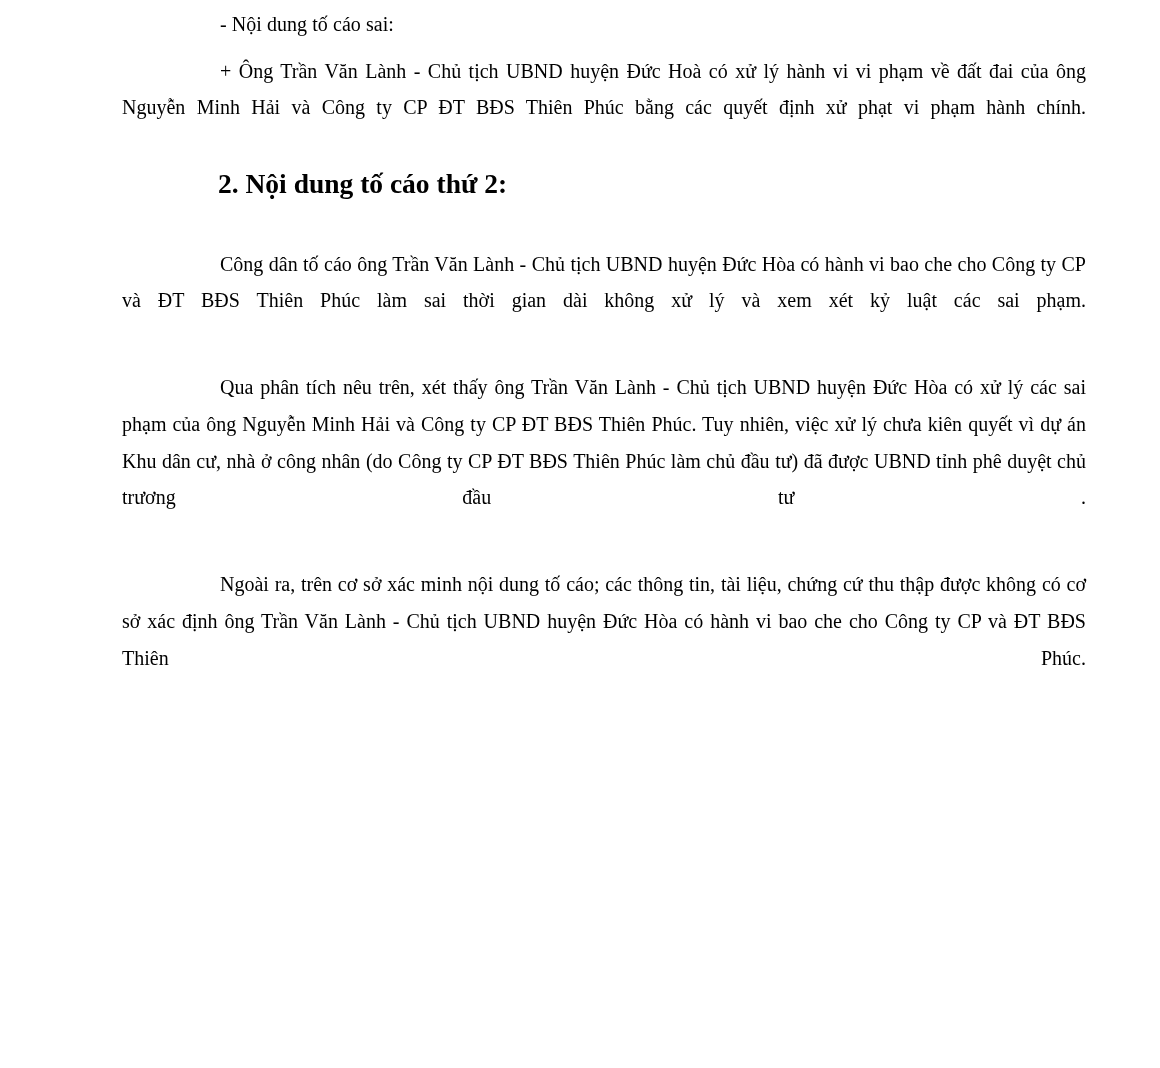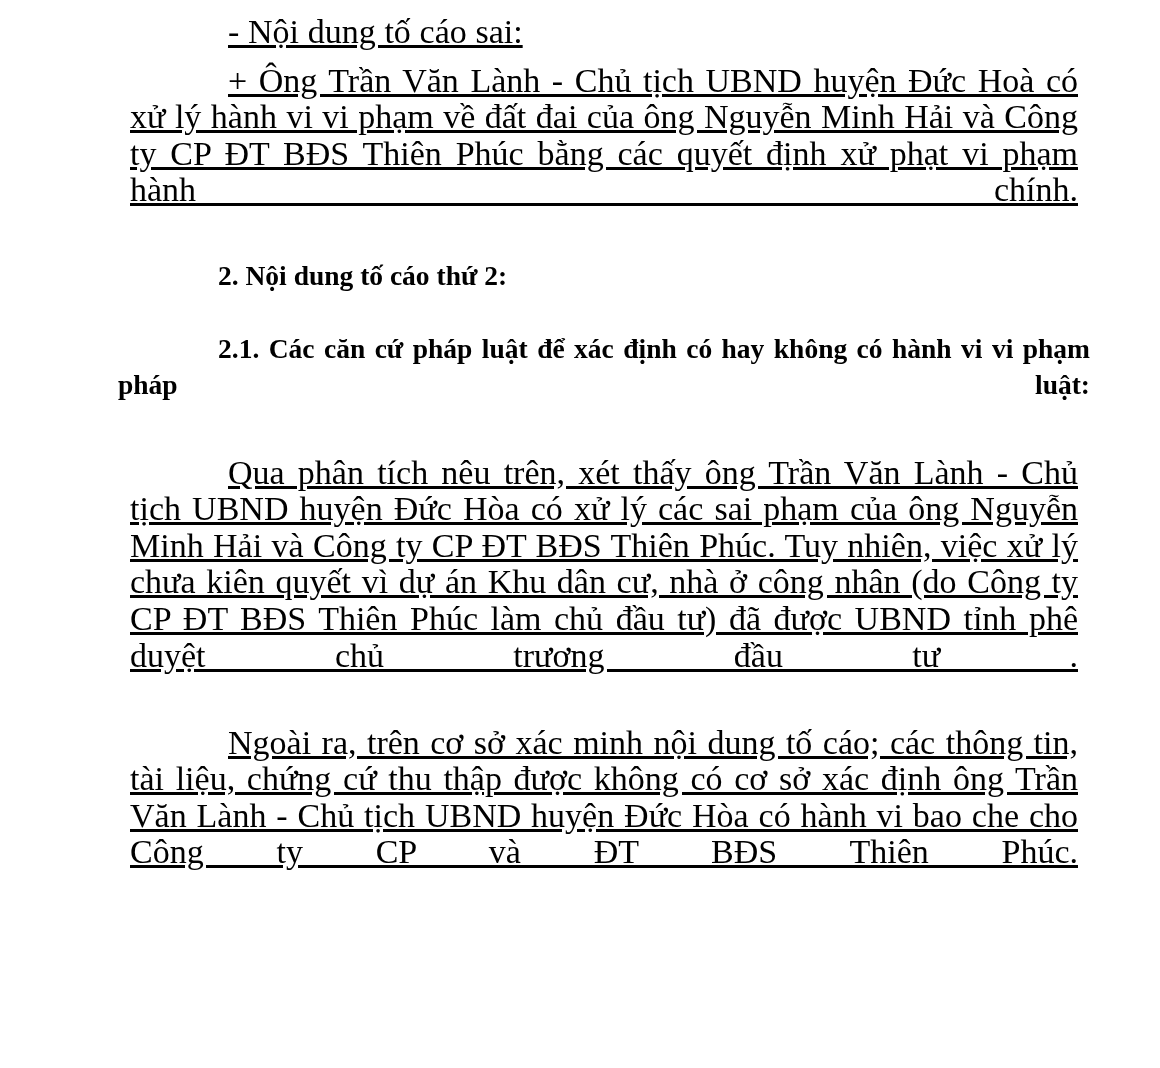--- a/index.html
+++ b/index.html
@@ -25,28 +25,27 @@
     padding: 0 70px 0 118px;
     padding-top: 2px;
   }
 
   .doc-body {
     width: 972px;       
   }
 
   
   .para {
-    font-size: 34px;
+    font-size: 20px;
     line-height: 36.6px;
     text-align: justify;
     text-justify: inter-word;
-    margin: 12px;
+    margin: 4px;
     hyphens: none;
     word-spacing: 0.2px;
-    text-decoration: underline;
   }
 
   
   .ind-sm   { text-indent: 98px; }   
   .ind-head { text-indent: 100px; }
   .gap-s  { margin-top: 6px; }
   .gap-m  { margin-top: 10px; }
   .gap-l  { margin-top: 14px; }
 
   
@@ -76,22 +75,22 @@
 
 <div id="page">
   <div class="doc-body">
 
     <p class="para ind-sm no-stretch">- Nội dung tố cáo sai:</p>
 
     <p class="para ind-sm gap-m">+ Ông Trần Văn Lành - Chủ tịch UBND huyện Đức Hoà có xử lý hành vi vi phạm về đất đai của ông Nguyễn Minh Hải và Công ty CP ĐT BĐS Thiên Phúc bằng các quyết định xử phạt vi phạm hành chính.</p>
 
     <p class="heading single ind-head gap-s">2. Nội dung tố cáo thứ 2:</p>
 
+    <p class="para ind-sm gap-s">Công dân tố cáo ông Trần Văn Lành - Chủ tịch UBND huyện Đức Hòa có hành vi bao che cho Công ty CP và ĐT BĐS Thiên Phúc làm sai thời gian dài không xử lý và xem xét kỷ luật các sai phạm.</p>
 
-    <p class="heading ind-head gap-s">2.1. Các căn cứ pháp luật để xác định có hay không có hành vi vi phạm pháp luật:</p>
 
 
     <p class="para ind-sm gap-l">Qua phân tích nêu trên, xét thấy ông Trần Văn Lành - Chủ tịch UBND huyện Đức Hòa có xử lý các sai phạm của ông Nguyễn Minh Hải và Công ty CP ĐT BĐS Thiên Phúc. Tuy nhiên, việc xử lý chưa kiên quyết vì dự án Khu dân cư, nhà ở công nhân (do Công ty CP ĐT BĐS Thiên Phúc làm chủ đầu tư) đã được UBND tỉnh phê duyệt chủ trương đầu tư .</p>
 
     <p class="para ind-sm gap-l">Ngoài ra, trên cơ sở xác minh nội dung tố cáo; các thông tin, tài liệu, chứng cứ thu thập được không có cơ sở xác định ông Trần Văn Lành - Chủ tịch UBND huyện Đức Hòa có hành vi bao che cho Công ty CP và ĐT BĐS Thiên Phúc.</p>
 
   </div>
 </div>
 
 </body></html>

